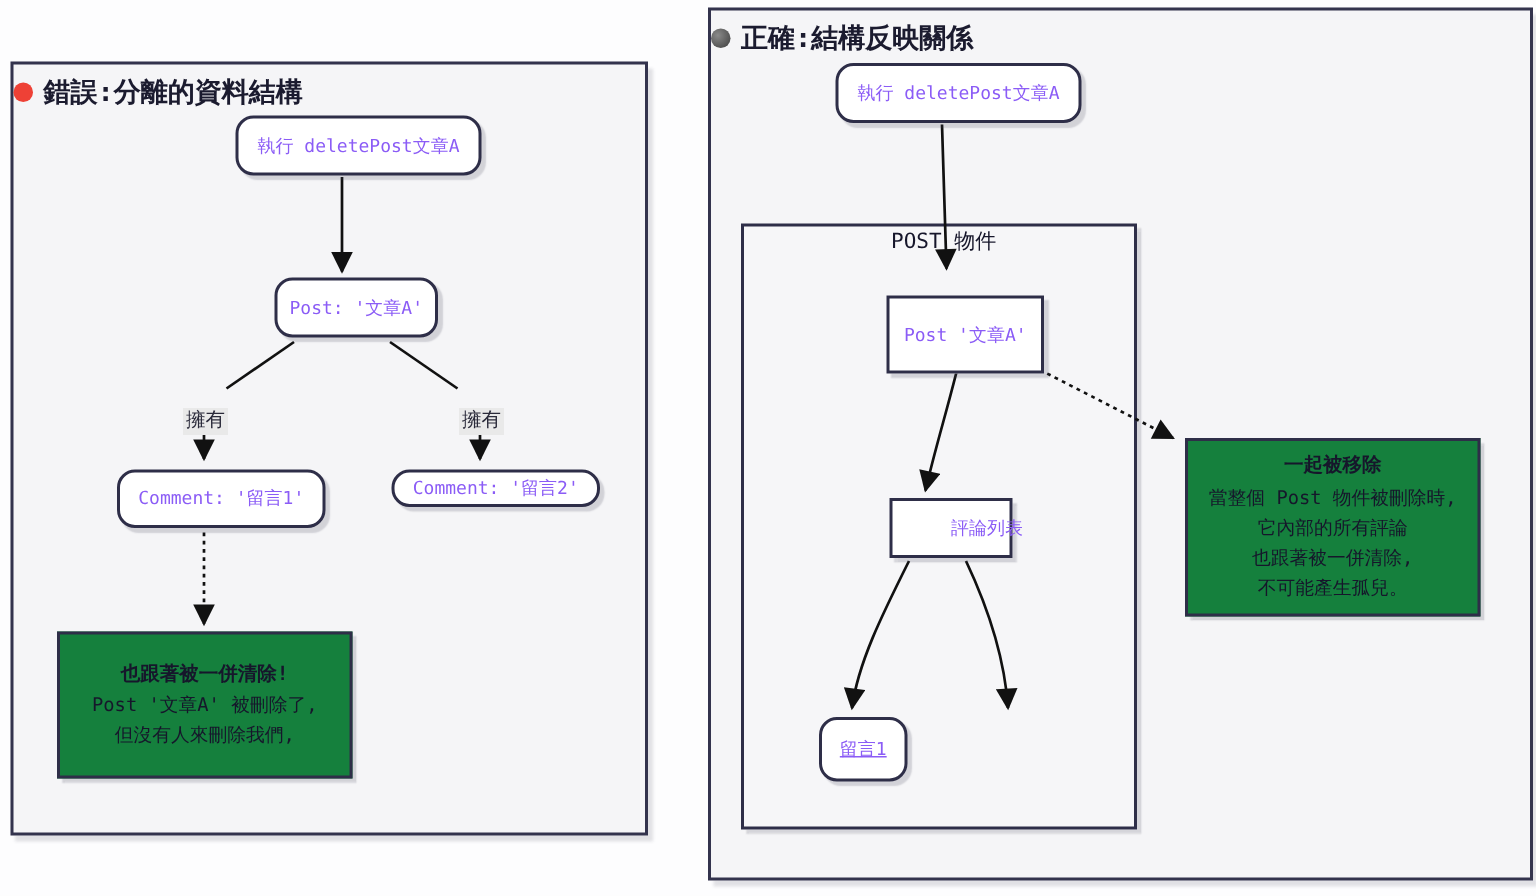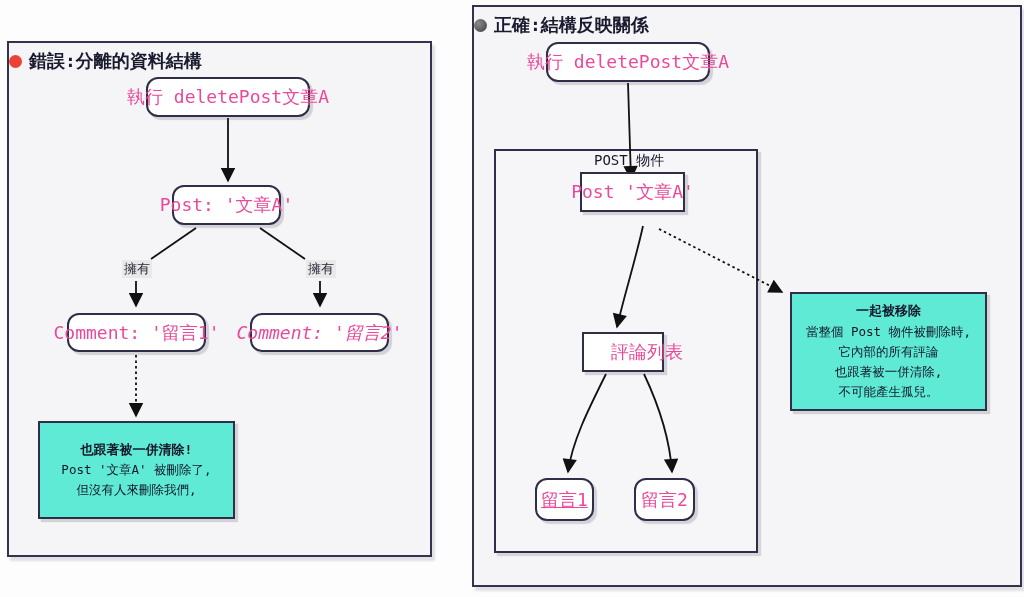--- a/index.html
+++ b/index.html
@@ -18,39 +18,40 @@
     display:flex;align-items:center;gap:7px;
     font-size:18px;font-weight:600;color:#1b1b2f;
   }
   .dot{width:13px;height:13px;border-radius:50%;flex:0 0 auto;}
   .dot.red{background:#ee4136;}
   .dot.dark{background:radial-gradient(circle at 35% 35%, #8a8a8a, #3c3c3c);}
   .edges{position:absolute;left:0;top:0;z-index:3;pointer-events:none;}
   .node{
     position:absolute;z-index:4;background:#ffffff;border:2px solid #2e2e48;
     display:flex;align-items:center;justify-content:center;
-    font-size:18px;white-space:nowrap;color:#ec4899;
+    font-size:12px;white-space:nowrap;color:#8b5cf6;
     box-shadow:3px 3px 1px rgba(70,70,90,0.20);
     box-sizing:border-box;
+    margin-left:11px;
   }
   .rounded{border-radius:12px;}
   .group-box{
     position:absolute;z-index:2;background:#f6f6f8;border:2px solid #2e2e48;
     box-shadow:3px 3px 1px rgba(70,70,90,0.18);box-sizing:border-box;
   }
   .group-label{
     position:absolute;z-index:4;font-size:14px;font-weight:500;color:#16162b;
     white-space:nowrap;
   }
   .edge-label{
     position:absolute;z-index:5;background:#e9e9e9;color:#2a2a3a;
-    font-size:13px;padding:0 2px;line-height:18px;white-space:nowrap;
+    font-size:13px;padding:0 2px;line-height:18px;white-space:nowrap;margin-top:12px;
   }
   .note{
-    position:absolute;z-index:4;background:#5eead4;border:2px solid #2e2e48;
+    position:absolute;z-index:4;background:#15803d;border:2px solid #2e2e48;
     box-shadow:3px 3px 1px rgba(70,70,90,0.20);box-sizing:border-box;
     display:flex;flex-direction:column;align-items:center;justify-content:center;
     font-size:12.5px;line-height:1.6;text-align:center;
   }
   .note .note-title{font-weight:bold;font-size:13px;}
 </style>
 </head>
 <body>
 
 <div class="stage">
@@ -89,35 +90,34 @@
     <path d="M628,83 C629,118 630,148 631,179" stroke="#111" stroke-width="1.8" fill="none" marker-end="url(#ah)"></path>
     <path d="M643,226 C635,262 624,296 617,327" stroke="#111" stroke-width="1.8" fill="none" marker-end="url(#ah)"></path>
     <path d="M659,229 L782,292" stroke="#111" stroke-width="1.8" fill="none" stroke-dasharray="2.5 3" marker-end="url(#ah)"></path>
     <path d="M606,374 C588,410 572,442 568,472" stroke="#111" stroke-width="1.8" fill="none" marker-end="url(#ah)"></path>
     <path d="M644,374 C661,410 670,442 672,472" stroke="#111" stroke-width="1.8" fill="none" marker-end="url(#ah)"></path>
   </svg>
 
   <div class="node rounded" style="left:146px;top:77px;width:164px;height:40px;">執行 deletePost文章A</div>
   <div class="node rounded" style="left:172px;top:185px;width:109px;height:40px;">Post: '文章A'</div>
   <div class="node rounded" style="left:67px;top:313px;width:139px;height:39px;">Comment: '留言1'</div>
-  <div class="node rounded" style="left:250px;top:313px;width:139px;height:39px;font-style:italic;">Comment: '留言2'</div>
+  <div class="node rounded" style="left:250px;top:313px;width:139px;height:25px;">Comment: '留言2'</div>
   <div class="edge-label" style="left:122px;top:260px;">擁有</div>
   <div class="edge-label" style="left:306px;top:260px;">擁有</div>
 
   <div class="note" style="left:38px;top:421px;width:197px;height:98px;">
     <div class="note-title">也跟著被一併清除!</div>
     <div>Post '文章A' 被刪除了,</div>
     <div>但沒有人來刪除我們,</div>
   </div>
 
   <div class="node rounded" style="left:546px;top:42px;width:164px;height:40px;">執行 deletePost文章A</div>
-  <div class="node" style="left:580px;top:172px;width:105px;height:40px;">Post '文章A'</div>
+  <div class="node" style="left:580px;top:197px;width:105px;height:52px;">Post '文章A'</div>
   <div class="node" style="left:582px;top:332px;width:82px;height:40px;padding-left:48px;">評論列表</div>
   <div class="node rounded" style="left:535px;top:478px;width:59px;height:43px;text-decoration:underline;">留言1</div>
-  <div class="node rounded" style="left:634px;top:478px;width:61px;height:43px;">留言2</div>
 
   <div class="note" style="left:790px;top:292px;width:197px;height:119px;">
     <div class="note-title">一起被移除</div>
     <div>當整個 Post 物件被刪除時,</div>
     <div>它內部的所有評論</div>
     <div>也跟著被一併清除,</div>
     <div>不可能產生孤兒。</div>
   </div>
 
 </div>

